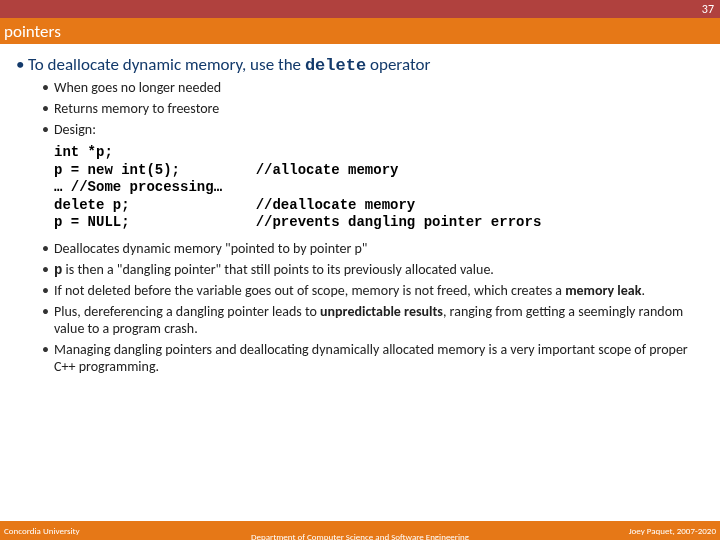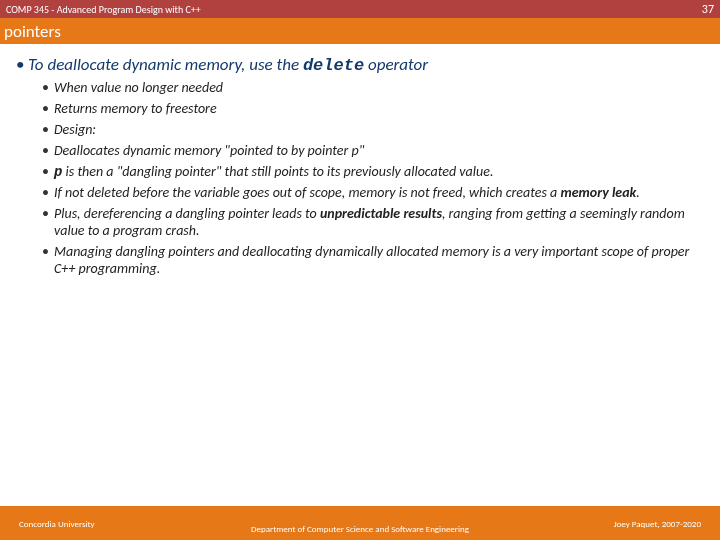--- a/index.html
+++ b/index.html
@@ -9,32 +9,31 @@
   .topbar .spacer { flex: 1; }
   .topbar .page { color: #fff; font-size: 12px; }
   .titlebar { background: #e67817; color: #fff; height: 26px; display: flex; align-items: center; padding: 0 4px; font-size: 17px; font-weight: 300; }
   .body { flex: 1; padding: 4px 16px 0 16px; color: #1f1f1f; }
   .b1 { font-size: 17px; color: #133a6b; margin: 6px 0 4px 0; display: flex; }
   .b1 .dot { width: 12px; flex: none; }
   .b2 { font-size: 14px; margin: 4px 0 4px 26px; display: flex; color: #222; }
   .b2 .dot { width: 12px; flex: none; color: #333; }
   .mono { font-family: "Courier New", monospace; font-weight: bold; }
   .code { font-family: "Courier New", monospace; font-weight: bold; font-size: 14px; white-space: pre; margin: 6px 0 8px 38px; line-height: 1.25; color: #000; }
-  .footer { position: absolute; bottom: 0; left: 0; right: 0; background: #e67817; color: #fff; height: 34px; display: flex; align-items: center; padding: 0 19px; font-size: 9px; }
+  .footer { position: absolute; bottom: 0; left: 0; right: 0; background: #e67817; color: #fff; height: 19px; display: flex; align-items: center; padding: 0 4px; font-size: 9px; }
   .footer .spacer { flex: 1; }
   .footer .mid { position: absolute; left: 0; right: 0; text-align: center; margin-top: 11px; }
   .strong { font-weight: 600; }
-  .bullet-text { flex: 1; font-style: italic; }
+  .bullet-text { flex: 1; }
 </style>
 </head>
 <body>
 <div class="slide">
 
   <div class="topbar">
-    <span>COMP 345 - Advanced Program Design with C++</span>
     <span class="spacer"></span>
     <span class="page">37</span>
   </div>
 
   <div class="titlebar">
     <span>pointers</span>
   </div>
 
   <div class="body">
 
@@ -42,31 +41,36 @@
       <span class="dot">•</span>
       <span class="bullet-text">
         <span>To deallocate dynamic memory, use the </span>
         <span class="mono">delete</span>
         <span> operator</span>
       </span>
     </div>
 
     <div class="b2">
       <span class="dot">•</span>
-      <span class="bullet-text">When value no longer needed</span>
+      <span class="bullet-text">When goes no longer needed</span>
     </div>
     <div class="b2">
       <span class="dot">•</span>
       <span class="bullet-text">Returns memory to freestore</span>
     </div>
     <div class="b2">
       <span class="dot">•</span>
       <span class="bullet-text">Design:</span>
     </div>
 
+    <div class="code">int *p;
+p = new int(5);         //allocate memory
+… //Some processing…
+delete p;               //deallocate memory
+p = NULL;               //prevents dangling pointer errors</div>
 
     <div class="b2">
       <span class="dot">•</span>
       <span class="bullet-text">Deallocates dynamic memory "pointed to by pointer p"</span>
     </div>
 
     <div class="b2">
       <span class="dot">•</span>
       <span class="bullet-text">
         <span class="mono">p</span>

